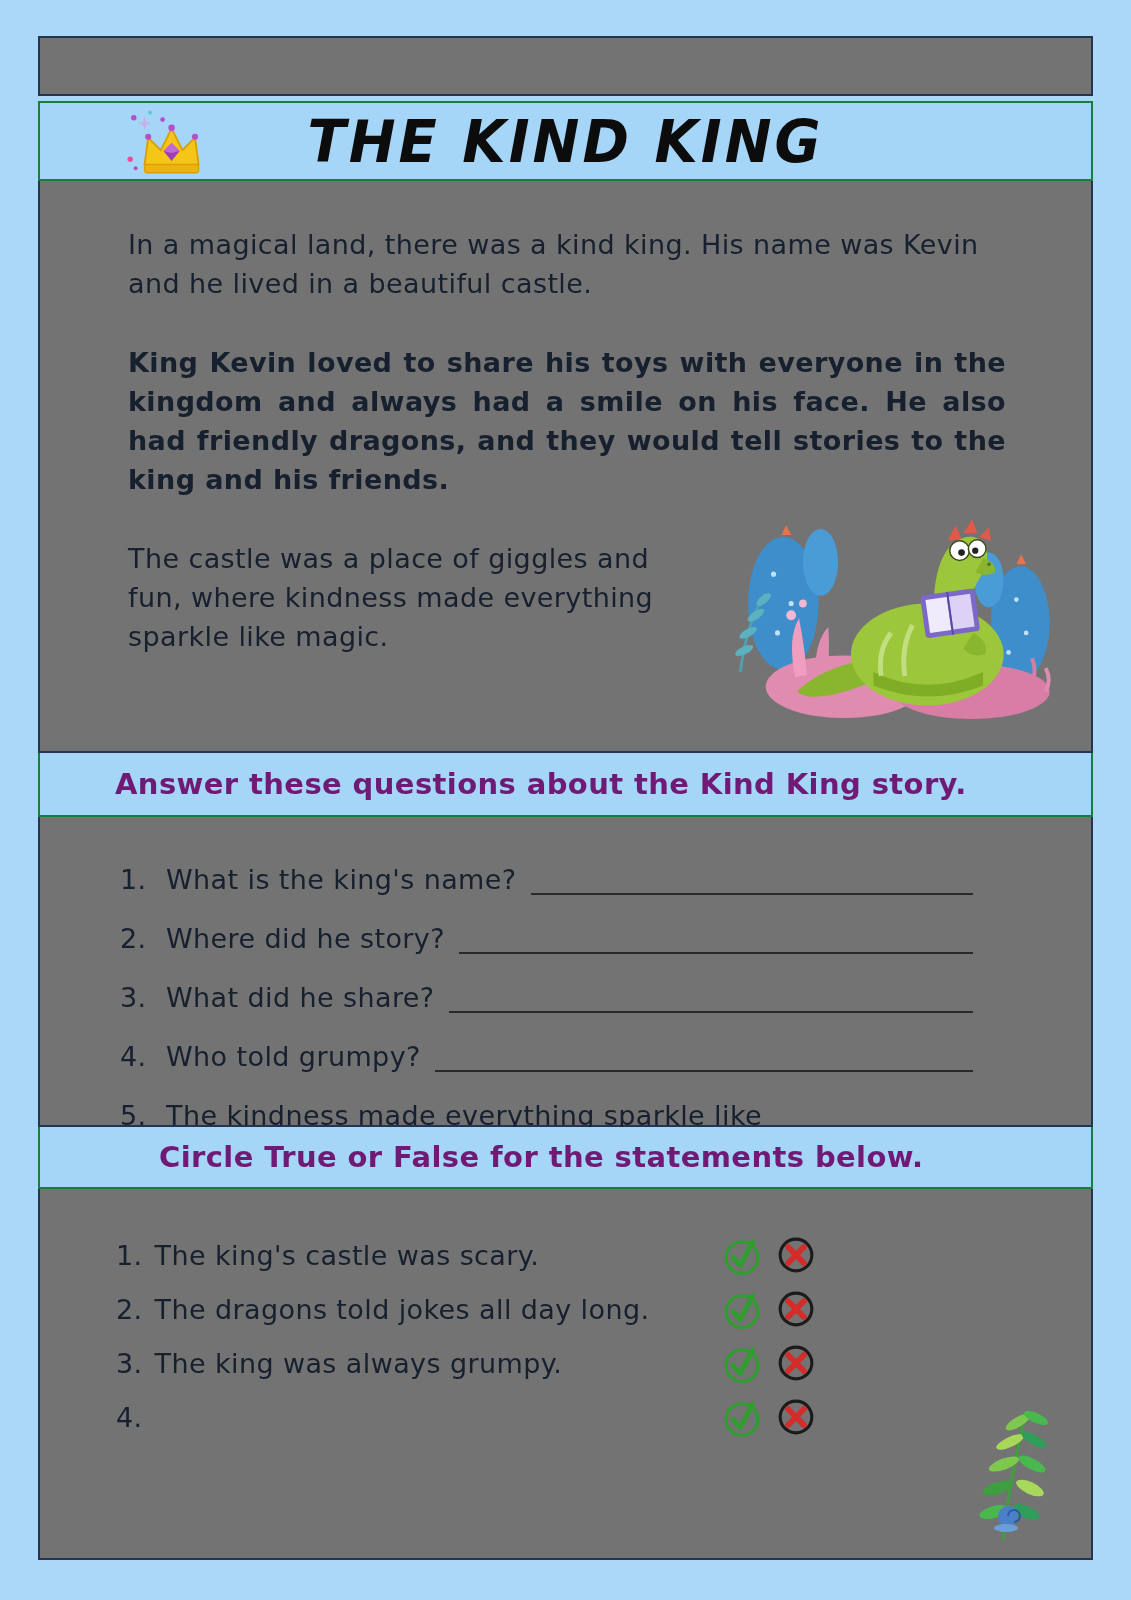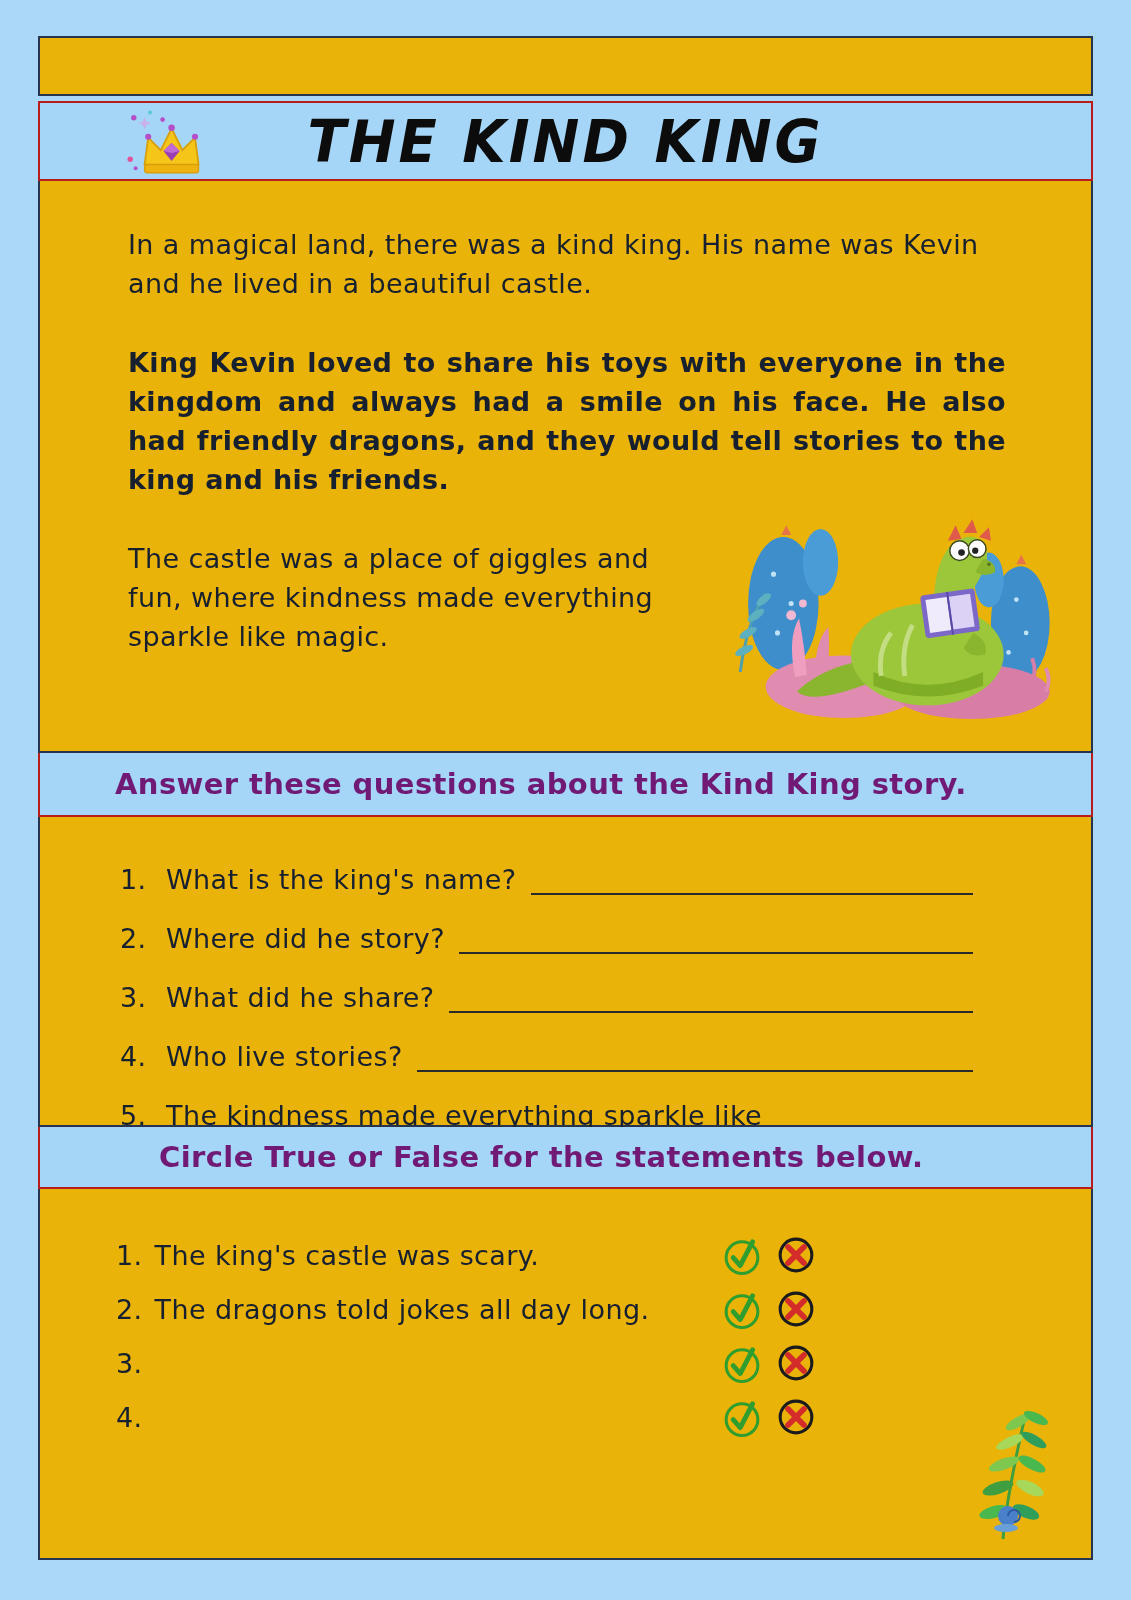--- a/index.html
+++ b/index.html
@@ -8,22 +8,22 @@
     background:#abd8f8;
     font-family:"DejaVu Sans", "Liberation Sans", sans-serif;
     color:#1d2433;
     position:relative;
     overflow:hidden;
   }
   .sheet {
     position:absolute; left:38px; top:36px; width:1055px; height:1524px;
     display:flex; flex-direction:column;
   }
-  .box { border:2px solid #27344f; background:#eab308; }
-  .band { border:2px solid #b91c1c; background:#a5d5f7; display:flex; align-items:center; }
+  .box { border:2px solid #27344f; background:#737373; }
+  .band { border:2px solid #15803d; background:#a5d5f7; display:flex; align-items:center; }
 
   .name-strip { height:60px; }
   .gap { height:5px; background:transparent; }
 
   .title-band { height:80px; position:relative; justify-content:center; }
   .crown-wrap { position:absolute; left:78px; top:4px; width:100px; height:72px; }
   .page-title {
     font-size:56px; font-weight:bold; font-style:italic;
     letter-spacing:3px; color:#0c0c0c; transform:scaleY(1.05);
   }
@@ -184,21 +184,21 @@
       <span class="q-text">Where did he story?</span>
       <span class="blank"></span>
     </div>
     <div class="q-row">
       <span class="q-num">3.</span>
       <span class="q-text">What did he share?</span>
       <span class="blank"></span>
     </div>
     <div class="q-row">
       <span class="q-num">4.</span>
-      <span class="q-text">Who live stories?</span>
+      <span class="q-text">Who told grumpy?</span>
       <span class="blank"></span>
     </div>
     <div class="q-row">
       <span class="q-num">5.</span>
       <span class="q-text">The kindness made everything sparkle like</span>
       <span class="blank short"></span>
     </div>
   </div>
 
   <div class="band tf-band" style="border-top:none;">
@@ -245,20 +245,21 @@
             <circle cx="25" cy="25" r="18" fill="none" stroke="#1b1b1b" stroke-width="3.5"></circle>
             <path d="M16,16 L34,34 M34,16 L16,34" stroke="#d42b2b" stroke-width="6.5" stroke-linecap="round"></path>
           </svg>
         </span>
       </span>
     </div>
 
     <div class="tf-row">
       <span class="tf-label">
         <span class="tf-num">3.</span>
+        <span>The king was always grumpy.</span>
       </span>
       <span class="tf-icons">
         <span class="tf-icon">
           <svg viewBox="0 0 50 50" width="44" height="44">
             <circle cx="25" cy="28" r="18" fill="none" stroke="#2f9e2f" stroke-width="3.5"></circle>
             <path d="M15,28 L23,37 L37,10" fill="none" stroke="#2f9e2f" stroke-width="5.5" stroke-linecap="round" stroke-linejoin="round"></path>
           </svg>
         </span>
         <span class="tf-icon">
           <svg viewBox="0 0 50 50" width="44" height="44">

